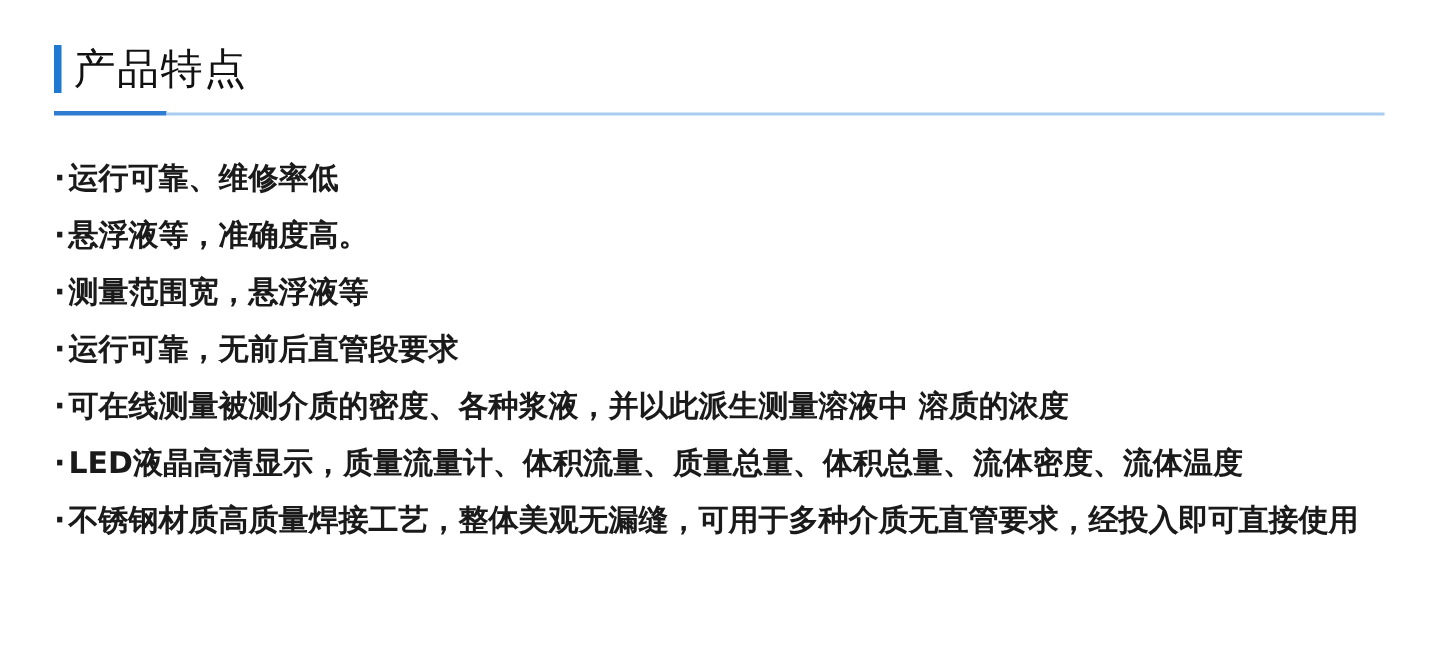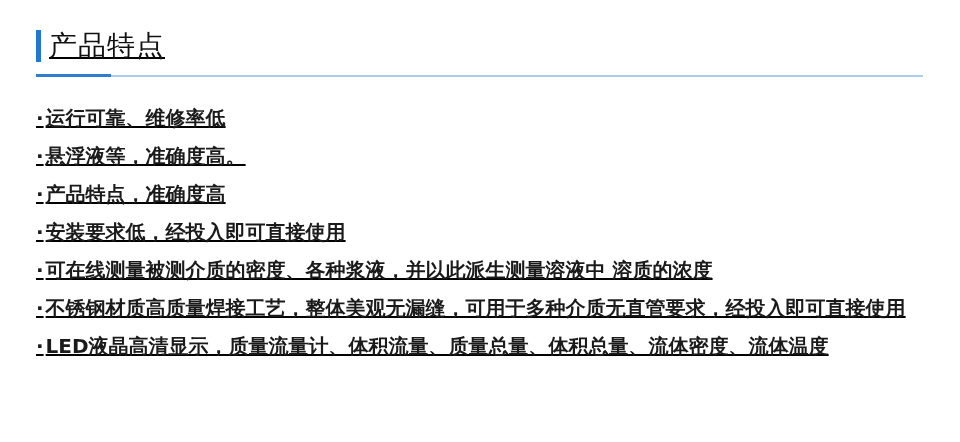--- a/index.html
+++ b/index.html
@@ -9,21 +9,20 @@
     font-family: "DejaVu Sans", "Liberation Sans", sans-serif;
   }
   .page {
     position: relative;
     width: 960px;
     height: 442px;
     background: #ffffff;
     box-sizing: border-box;
     padding: 28px 36px 0 36px;
     overflow: hidden;
-    text-decoration: underline;
   }
   .title-row {
     display: flex;
     align-items: center;
     height: 36px;
   }
   .accent-bar {
     width: 5px;
     height: 32px;
     background: var(--accent, #1f78d1);
@@ -91,29 +90,29 @@
   </div>
 
   <ul class="features">
     <li class="feature">
       <span class="bullet">·</span><span>运行可靠、维修率低</span>
     </li>
     <li class="feature">
       <span class="bullet">·</span><span>悬浮液等，准确度高。</span>
     </li>
     <li class="feature">
-      <span class="bullet">·</span><span>产品特点，准确度高</span>
+      <span class="bullet">·</span><span>测量范围宽，悬浮液等</span>
     </li>
     <li class="feature">
-      <span class="bullet">·</span><span>安装要求低，经投入即可直接使用</span>
+      <span class="bullet">·</span><span>运行可靠，无前后直管段要求</span>
     </li>
     <li class="feature">
       <span class="bullet">·</span><span>可在线测量被测介质的密度、各种浆液，并以此派生测量溶液中 溶质的浓度</span>
     </li>
     <li class="feature">
-      <span class="bullet">·</span><span>不锈钢材质高质量焊接工艺，整体美观无漏缝，可用于多种介质无直管要求，经投入即可直接使用</span>
+      <span class="bullet">·</span><span>LED液晶高清显示，质量流量计、体积流量、质量总量、体积总量、流体密度、流体温度</span>
     </li>
     <li class="feature">
-      <span class="bullet">·</span><span>LED液晶高清显示，质量流量计、体积流量、质量总量、体积总量、流体密度、流体温度</span>
+      <span class="bullet">·</span><span>不锈钢材质高质量焊接工艺，整体美观无漏缝，可用于多种介质无直管要求，经投入即可直接使用</span>
     </li>
   </ul>
 
 </div>
 
 </body></html>

